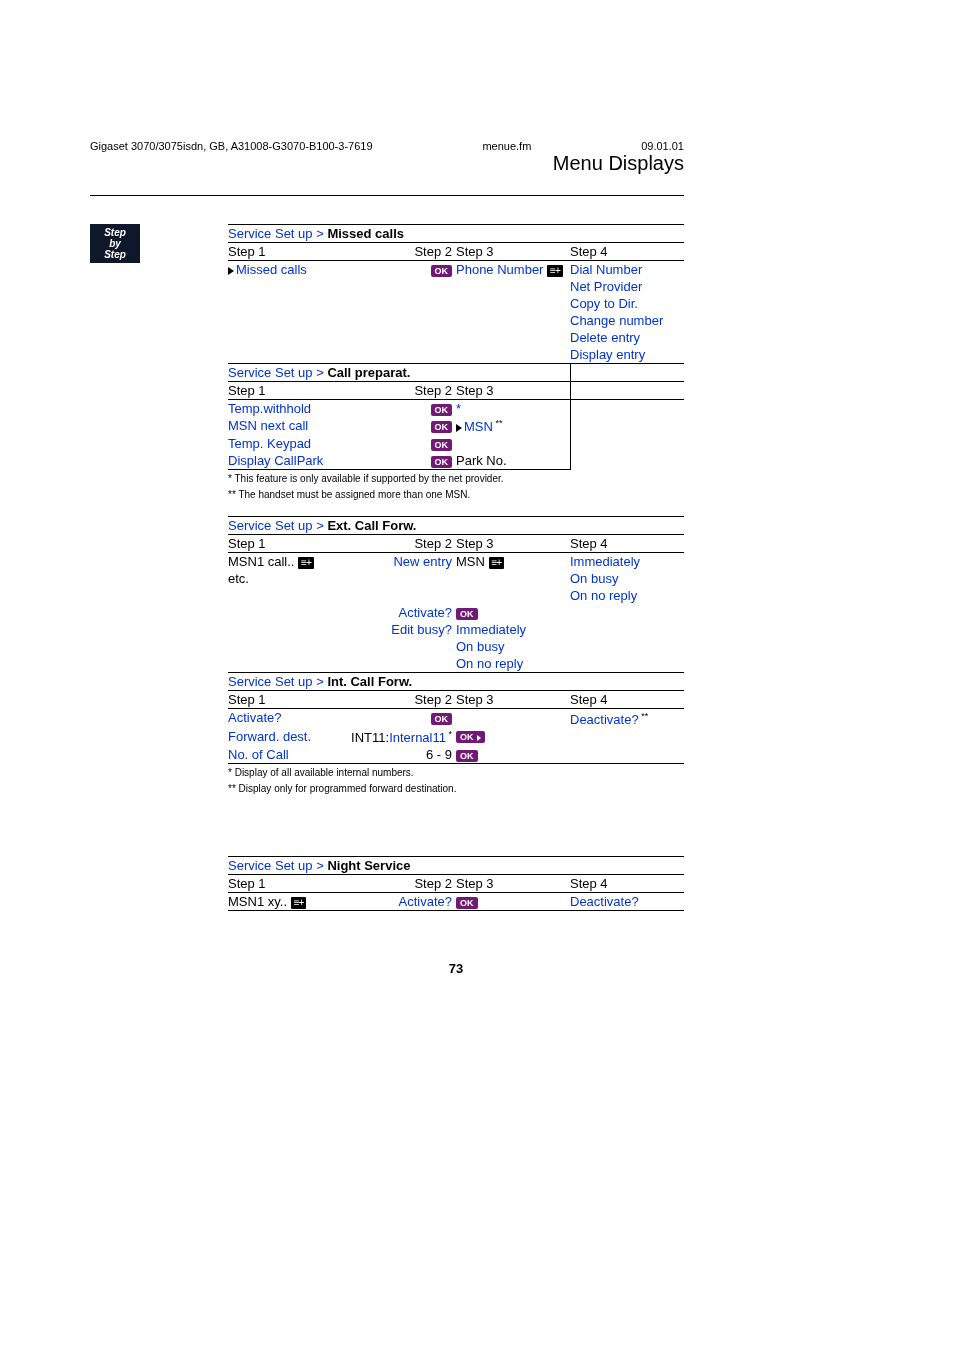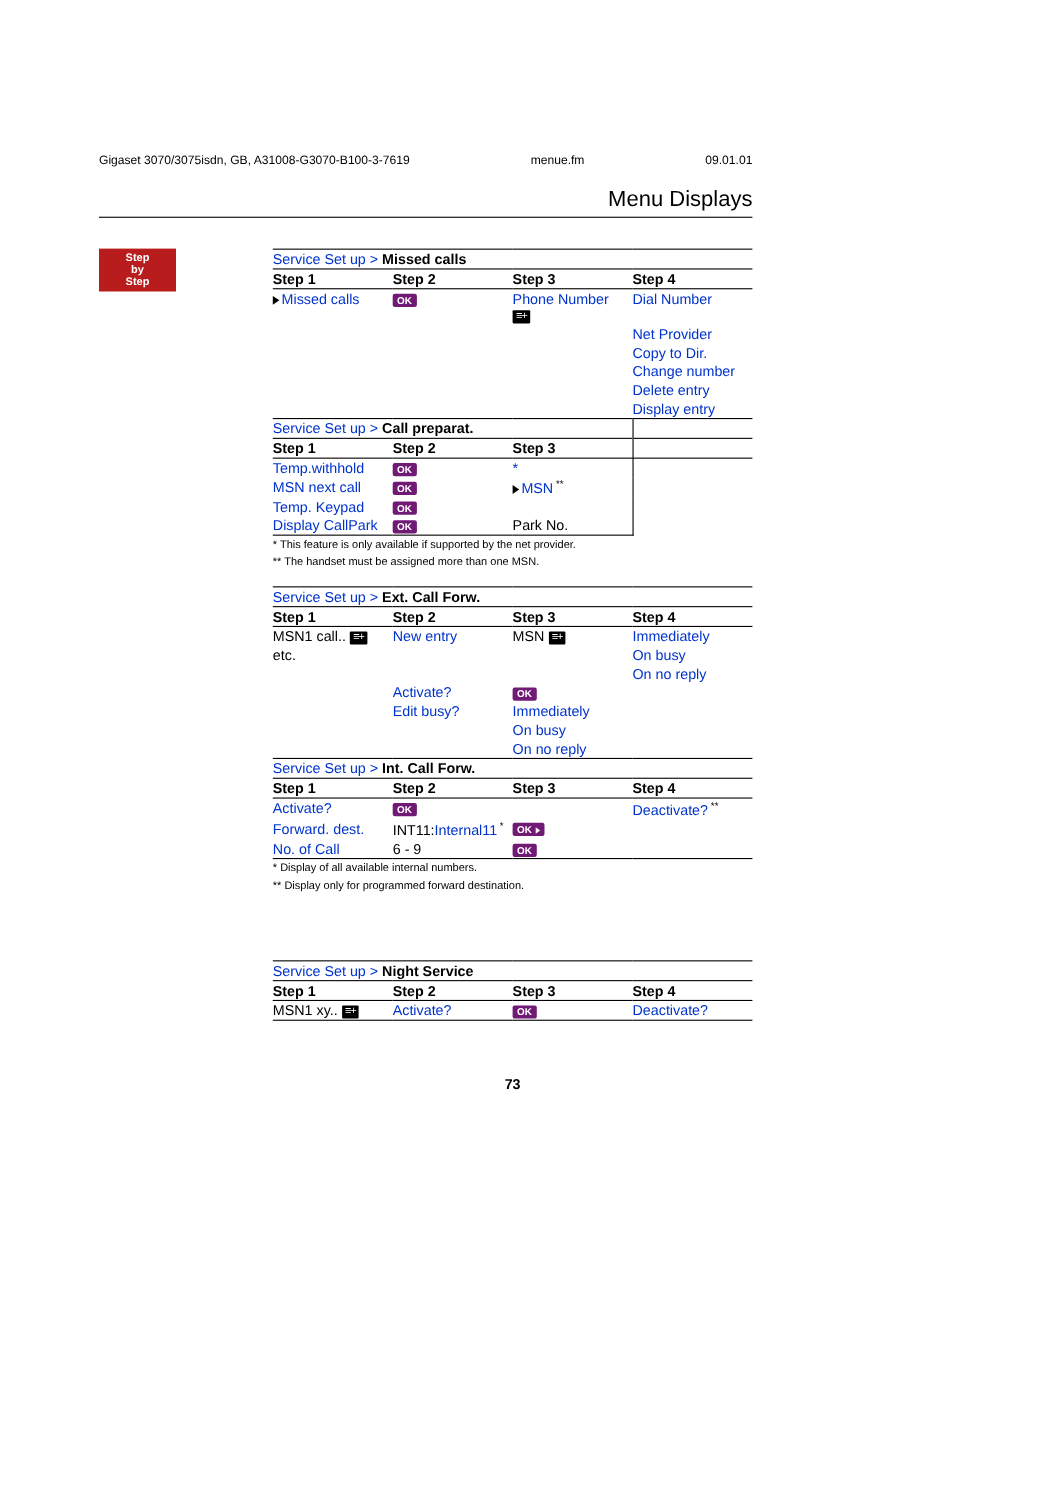--- a/index.html
+++ b/index.html
@@ -19,76 +19,76 @@
   .header-line {
     display: flex;
     justify-content: space-between;
     font-size: 11px;
     color: #000;
     padding-top: 140px;
     border-bottom: 0;
   }
   .section-title-row {
     border-bottom: 1.5px solid #000;
-    margin-top: 18px;
-    padding-bottom: 4px;
+    padding-bottom: 20px;
     text-align: right;
   }
   .section-title {
     font-size: 20px;
     font-weight: 400;
     font-family: "Arial Narrow", Arial, sans-serif;
   }
   .body-row {
     display: flex;
     align-items: flex-start;
     margin-top: 28px;
   }
   .step-badge {
     width: 38px;
-    background: #b91c1c;
+    background: #0f172a;
     color: #fff;
     font-size: 10px;
     font-weight: bold;
     text-align: center;
     line-height: 1.1;
-    padding: 3px 16px;
+    padding: 3px 6px;
     margin-right: 88px;
     flex: 0 0 38px;
+    font-style: italic;
   }
   .content-col {
     flex: 1;
   }
   .svc-table {
     width: 100%;
     border-collapse: collapse;
     font-size: 13px;
     margin-bottom: 0;
   }
   .svc-caption-row td {
     border-top: 1px solid #000;
     padding: 4px 4px 2px 0;
   }
   .caption-blue { color: #0033cc; }
   .caption-bold { font-weight: bold; color: #000; }
   .step-hdr-row td {
     border-top: 1px solid #000;
     border-bottom: 1px solid #000;
-    font-weight: bold;
+    font-weight: normal;
     color: #000;
     padding: 2px 4px 2px 0;
   }
   .svc-table td {
     vertical-align: top;
     padding: 1px 4px 1px 0;
   }
   .blue { color: #0033cc; }
   .black { color: #000; }
   .svc-table .col1 { width: 25%; }
-  .svc-table .col2 { width: 25%; }
+  .svc-table .col2 { width: 25%; text-align: right; }
   .svc-table .col3 { width: 25%; }
   .svc-table .col4 { width: 25%; }
   .btn-ok {
     display: inline-block;
     background: #701a75;
     color: #fff;
     font-size: 9px;
     font-weight: bold;
     padding: 0px 4px;
     border-radius: 2px;

